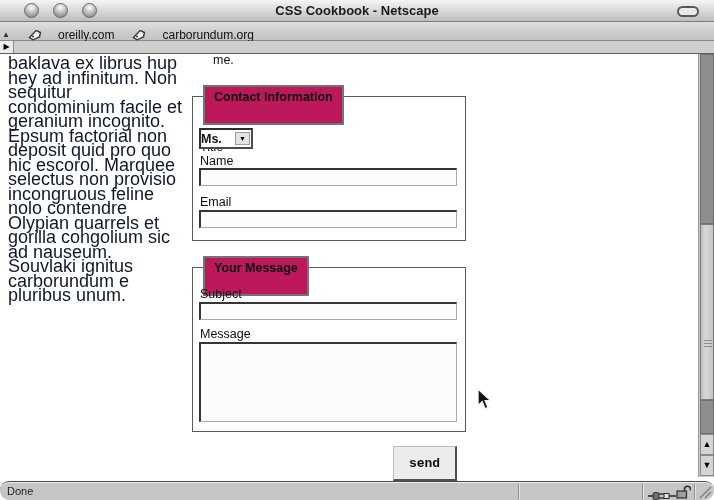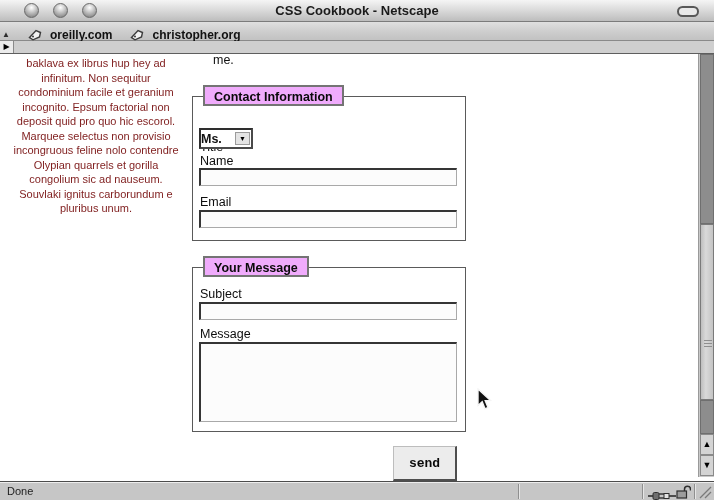--- a/index.html
+++ b/index.html
@@ -36,52 +36,52 @@
   .bookmarkbar {
     position:absolute; left:0; top:22px; width:714px; height:19px;
     background: linear-gradient(180deg,#e0e0e0 0%,#cdcdcd 55%,#c2c2c2 100%);
     border-bottom:1px solid #8a8a8a;
     display:flex; align-items:center;
   }
   .bm-collapse {
     position:absolute; left:2px; top:9px; font-size:8px; color:#2d2d2d; line-height:8px;
   }
   .bookmark-item {
-    display:flex; align-items:center; gap:8px;
-    margin-left:18px; font-size:12px; font-weight:bold; color:#111;margin-top:8px;
+    display:flex; align-items:center; gap:16px;
+    margin-left:18px; font-size:12px; font-weight:normal; color:#111;margin-top:8px;
   }
   .bookmark-item:first-of-type { margin-left:28px; }
   .tag-icon svg { display:block; }
   
   .tabstrip {
     position:absolute; left:0; top:41px; width:714px; height:13px;
     background:#cfcfcf; border-bottom:1px solid #5e5e5e;
   }
   .sidebar-tab {
     position:absolute; left:0; top:0; width:14px; height:12px;
     background:#ececec; border-right:1px solid #8a8a8a;
     font-size:8px; line-height:12px; text-align:center; color:#000;
   }
   
   .content {
     position:absolute; left:0; top:54px; width:698px; height:427px; background:#fff;
   }
   .left-paragraph {
     position:absolute; left:8px; top:2px; width:176px;
-    font-size:11px; line-height:14.5px; color:#7f1d1d;text-align:center;
+    font-size:18px; line-height:14.5px; color:#0f172a;
   }
   .clipped-text { position:absolute; left:213px; top:-1px; font-size:12.5px; }
   .fieldset {
     position:absolute; border:1px solid #5a5a5a; background:#fff;
   }
   .fs-contact { left:192px; top:42px; width:274px; height:145px; }
   .fs-message { left:192px; top:213px; width:274px; height:165px; }
   .legend {
-    position:absolute; background:#f0abfc; border:2px solid #747474;
-    font-size:12.5px; font-weight:bold; padding:3px 9px 0; color:#0a0a0a;
+    position:absolute; background:#be185d; border:2px solid #747474;
+    font-size:12.5px; font-weight:bold; padding:3px 9px 19px; color:#0a0a0a;
     white-space:nowrap;
   }
   .legend-contact { left:203px; top:31px; }
   .legend-message { left:203px; top:202px;text-align:right; }
   .field-label { position:absolute; font-size:12.5px; color:#0d0d0d; }
   .lab-title   { left:200px; top:58px;margin-top:28px; }
   .lab-name    { left:200px; top:100px; }
   .lab-email   { left:200px; top:141px; }
   .lab-subject { left:200px; top:233px; }
   .lab-message { left:200px; top:273px; }
@@ -137,20 +137,21 @@
     position:absolute; left:1px; width:14px; height:21px; background:#d4d4d4;
     border:1px solid #8a8a8a; text-align:center; font-size:9px; line-height:19px; color:#000;
   }
   .sb-up   { top:380px; }
   .sb-down { top:401px; }
   
   .statusbar {
     position:absolute; left:0; top:481px; width:714px; height:19px;
     background:#c6c6c6; border-top:1px solid #4c4c4c;
     box-shadow: inset 0 1px 0 #ededed;
+    border-radius: 9px;
   }
   .status-text { position:absolute; left:7px; top:3px; font-size:11px; color:#1d1d1d; }
   .sb-divider {
     position:absolute; top:2px; bottom:1px; width:1px; background:#8f8f8f;
     box-shadow:1px 0 0 #e6e6e6;
   }
   .div-1 { left:518px; } .div-2 { left:642px; } .div-3 { left:694px; }
   .plug-icon { position:absolute; left:648px; top:5px; }
   .lock-icon { position:absolute; left:676px; top:3px; }
   .resize-grip { position:absolute; left:699px; top:3px; }
@@ -179,21 +180,21 @@
     </span>
     <span>oreilly.com</span>
   </div>
   <div class="bookmark-item">
     <span class="tag-icon">
       <svg width="14" height="12" viewBox="0 0 14 12">
         <path d="M1.5 8.5 L8 1.5 L12.5 3.5 L11.5 8 L5 10.8 Z" fill="#f2f2f2" stroke="#3c3c3c" stroke-width="1.4"></path>
         <circle cx="5" cy="7.5" r="1" fill="#3c3c3c"></circle>
       </svg>
     </span>
-    <span>christopher.org</span>
+    <span>carborundum.org</span>
   </div>
 </div>
 
 <div class="tabstrip">
   <div class="sidebar-tab">
     <span>▶</span>
   </div>
 </div>
 
 <div class="content">

